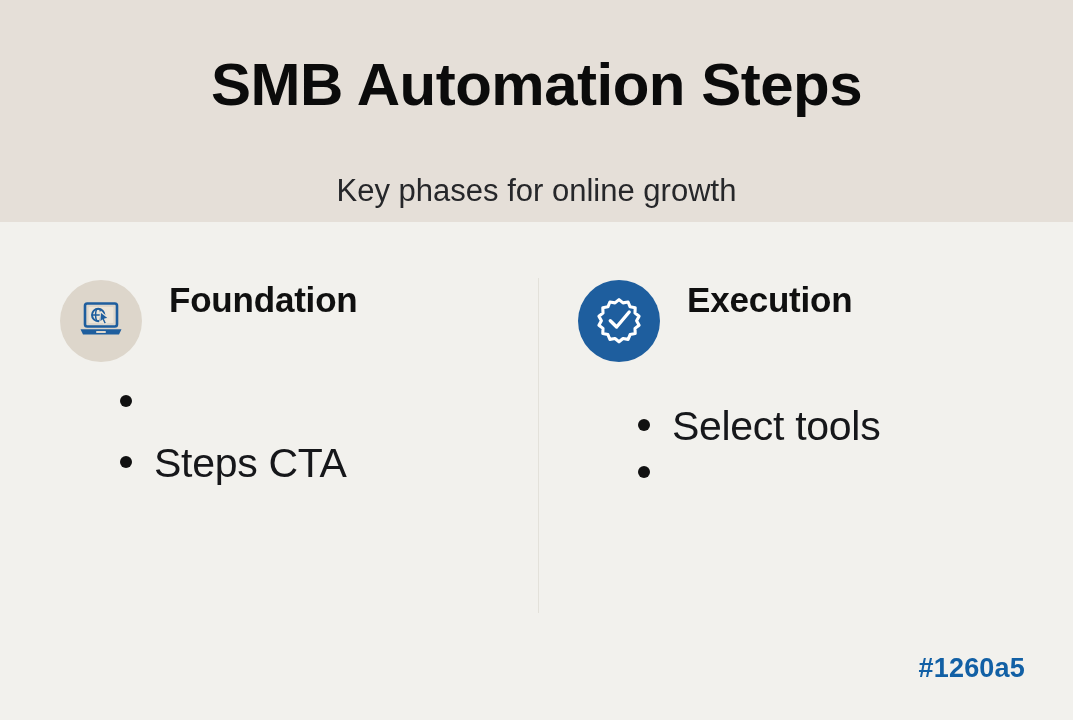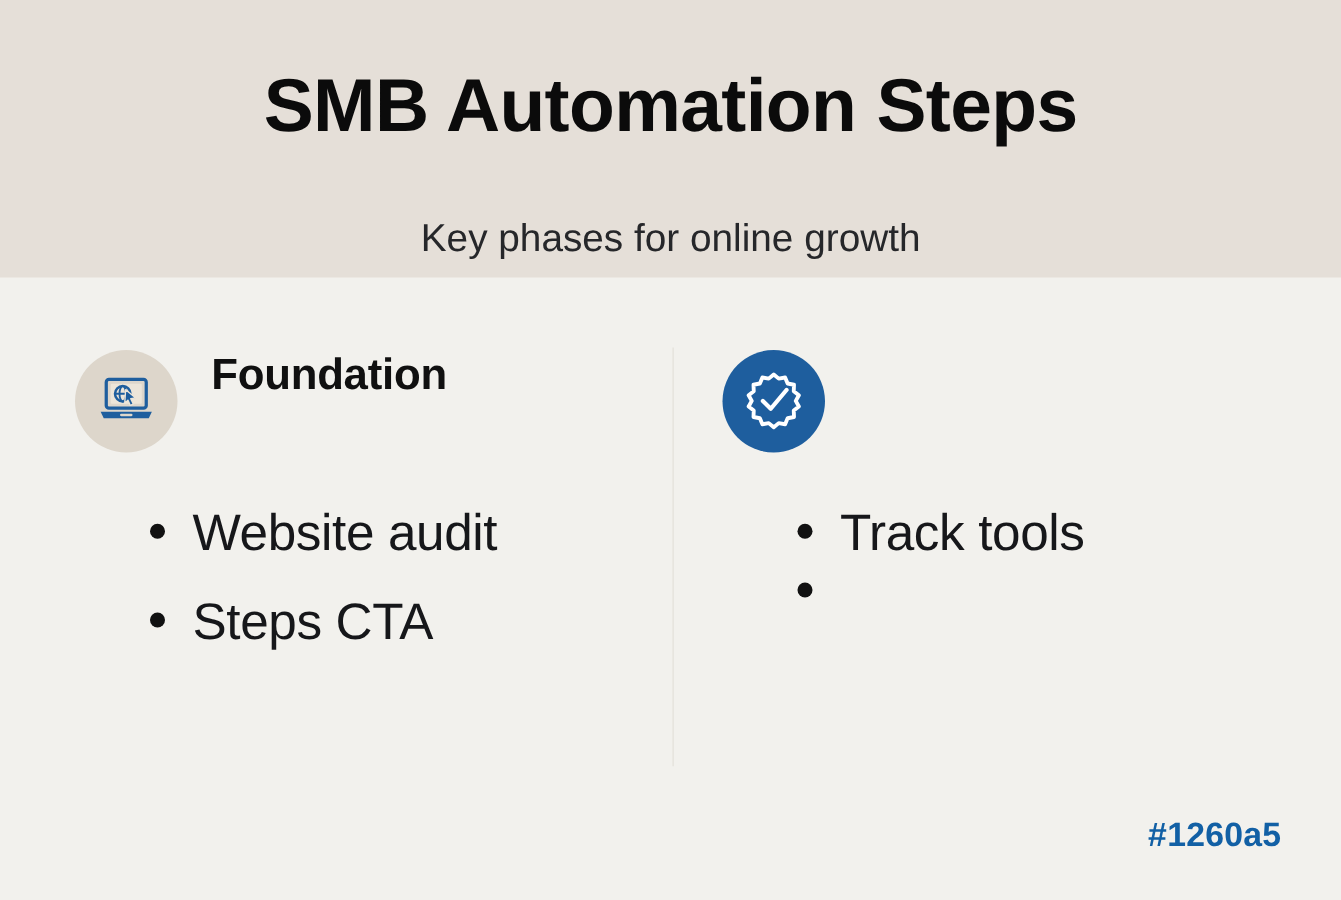--- a/index.html
+++ b/index.html
@@ -191,21 +191,20 @@
               <rect x="20" y="37" width="10" height="1.9" rx="0.9" fill="#dfd8cc"></rect>
             </svg>
           </span>
         </div>
         <div class="col-title">Foundation</div>
       </div>
 
       <ul class="bullets">
         <li class="bullet">
           <span class="bullet-dot"></span>
-          <span class="bullet-text">Website audit</span>
         </li>
         <li class="bullet">
           <span class="bullet-dot"></span>
           <span class="bullet-text">Steps CTA</span>
         </li>
       </ul>
     </div>
 
     <div class="col col-right">
 
@@ -219,26 +218,27 @@
                        L45.1 22.2 L42.6 26.7 L45.1 31.2 L41.0 34.4 L41.2 39.6
                        L36.1 40.6 L34.1 45.4 L29.0 44.5 L25 47.8 L21.0 44.5
                        L15.9 45.4 L13.9 40.6 L8.8 39.6 L9.0 34.4 L4.9 31.2
                        L7.4 26.7 L4.9 22.2 L9.0 19.0 L8.8 13.8 L13.9 12.8
                        L15.9 8.0 L21.0 8.9 Z" fill="none" stroke="#ffffff" stroke-width="3.1" stroke-linejoin="round"></path>
 
               <path d="M16.3 26.8 L22.6 33.0 L35.2 18.0" fill="none" stroke="#ffffff" stroke-width="3.4" stroke-linecap="round" stroke-linejoin="round"></path>
             </svg>
           </span>
         </div>
+        <div class="col-title">Execution</div>
       </div>
 
       <ul class="bullets">
         <li class="bullet">
           <span class="bullet-dot"></span>
-          <span class="bullet-text">Track tools</span>
+          <span class="bullet-text">Select tools</span>
         </li>
         <li class="bullet">
           <span class="bullet-dot"></span>
         </li>
       </ul>
     </div>
 
   </div>
 
   <div class="footer-tag">#1260a5</div>

